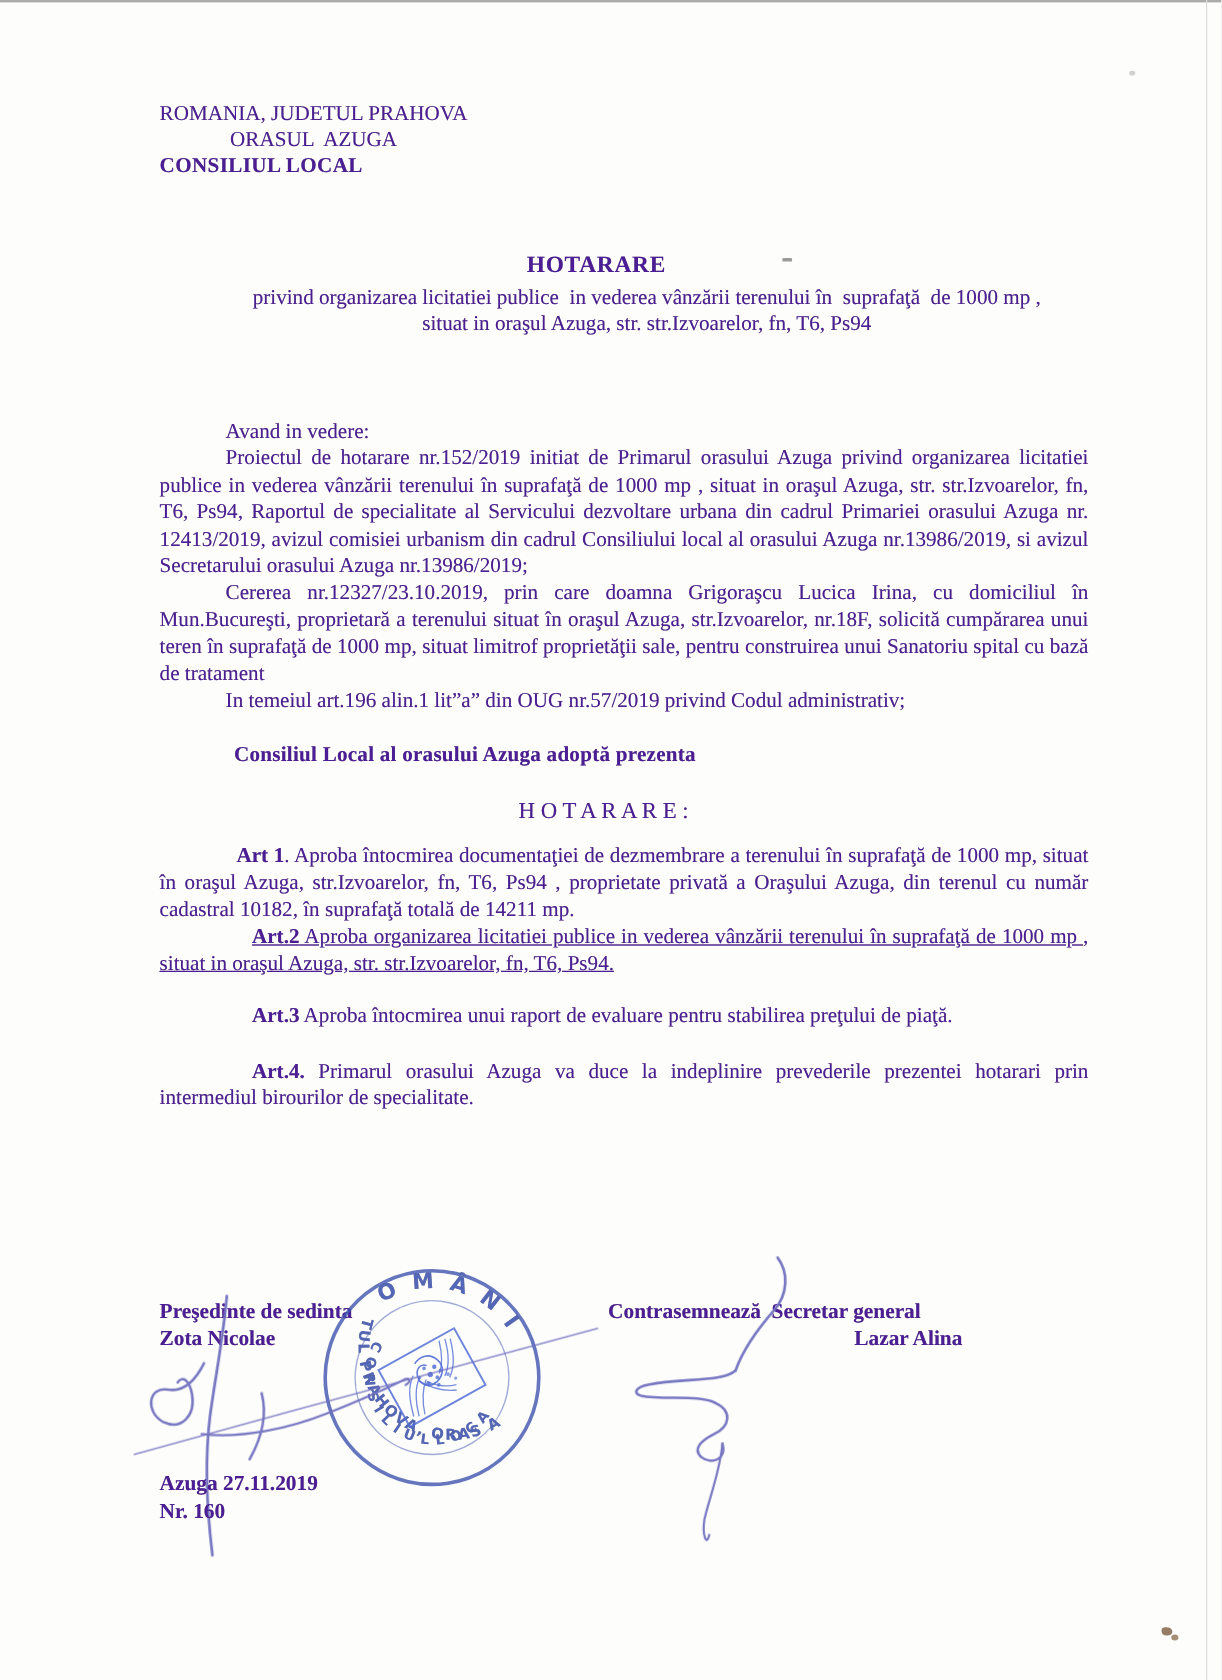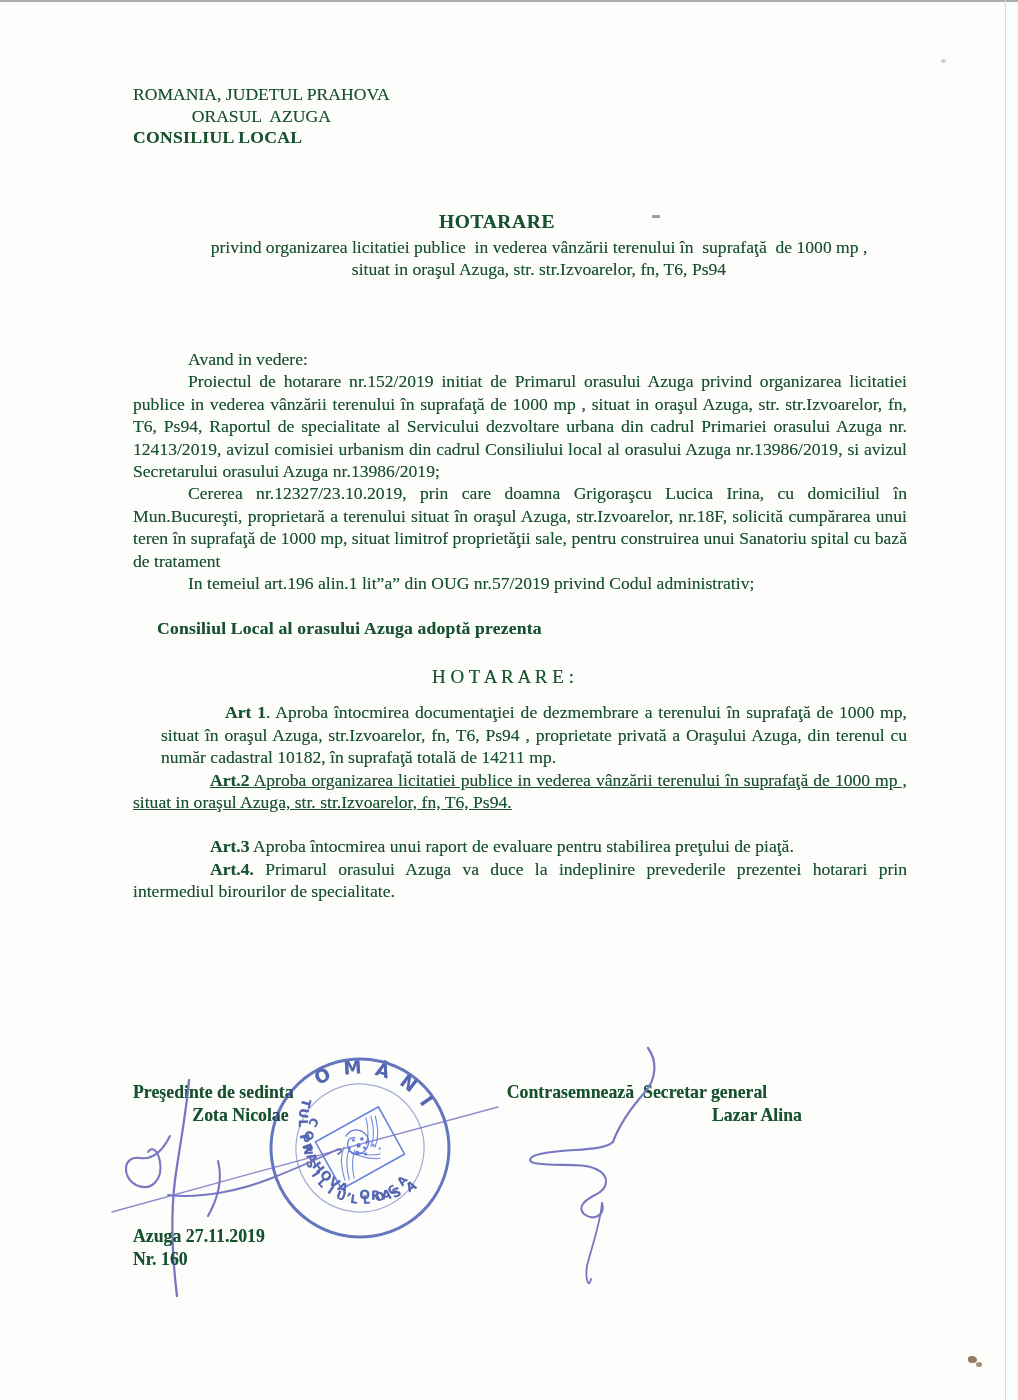--- a/index.html
+++ b/index.html
@@ -4,49 +4,49 @@
 <style>
   * { margin: 0; padding: 0; box-sizing: border-box; }
   html,body { background:#e9e9e9; }
   .page {
     position: relative;
     width: 1018px; height: 1400px;
     margin: 0 auto;
     background: #fdfdfc;
     overflow: hidden;
     font-family: "Liberation Serif", serif;
-    color: #14532d;
+    color: #4c1d95;
     text-shadow: 0 0 0.5px rgba(40,40,45,0.45);
   }
   .scan-top-edge { position:absolute; top:0; left:0; width:100%; height:2px; background:#8f8f8f; opacity:.75; }
   .scan-right-edge { position:absolute; top:0; left:1005px; width:1px; height:100%; background:#dcdcdc; }
   .speck { position:absolute; border-radius:50%; }
 
   .header { position:absolute; left:133px; top:84px; font-size:17.6px; line-height:21.5px; }
   .header .line3 { font-weight:bold; letter-spacing:0.3px; }
 
   .titleblock { position:absolute; left:133px; top:211px; width:772px;margin-left:20px; }
   .doc-title { text-align:center; font-weight:bold; font-size:19.5px; letter-spacing:0.6px; position:relative; left:-42px; }
   .subtitle { font-size:17.6px; line-height:21.8px; margin-top:4px; }
 
   .body-flow { position:absolute; left:133px; top:348px; width:774px; font-size:17.6px; line-height:22.4px; }
   .para { text-align:justify; text-indent:55px; }
   .lead-line { text-indent:55px; }
-  .adoption { font-weight:bold; margin-top:23px; margin-left:24px; letter-spacing:0.2px; }
+  .adoption { font-weight:bold; margin-top:23px; margin-left:62px; letter-spacing:0.2px; }
   .decision-heading { font-weight:normal; text-align:center; font-size:19px; margin-top:26px; position:relative; left:-17px; }
   .article { text-align:justify; text-indent:64px; }
-  .a1 { margin-top:13px;margin-left:28px; }
+  .a1 { margin-top:13px; }
   .a2 { text-indent:77px;text-decoration:underline; }
   .a3 { margin-top:22px; text-indent:77px; }
-  .a4 { text-indent:77px; }
+  .a4 { margin-top:23px; text-indent:77px; }
   .b { font-weight:bold; }
   .pre { white-space: pre-wrap; text-align: center; }
 
   .sig-left { position:absolute; left:133px; top:1081px; width:215px; font-weight:bold; font-size:17.8px; line-height:22.5px; }
-  .sig-left .name { text-align:center; }
+  .sig-left .name { }
   .sig-right { position:absolute; left:472px; top:1081px; width:330px; font-weight:bold; font-size:17.8px; line-height:22.5px; }
   .sig-right .name { text-align:right; }
 
   .footer { position:absolute; left:133px; top:1225px; font-weight:bold; font-size:17.8px; line-height:22.5px; }
 
   .stamp { position:absolute; left:265px; top:1053px; width:190px; height:190px; }
   .signatures-ink { position:absolute; left:90px; top:1030px; width:620px; height:275px; pointer-events:none; }
 
   .dash-mark { position:absolute; left:652px; top:215px; width:8px; height:3px; background:#4a4a4a; opacity:.55; border-radius:1px; }
 </style>

